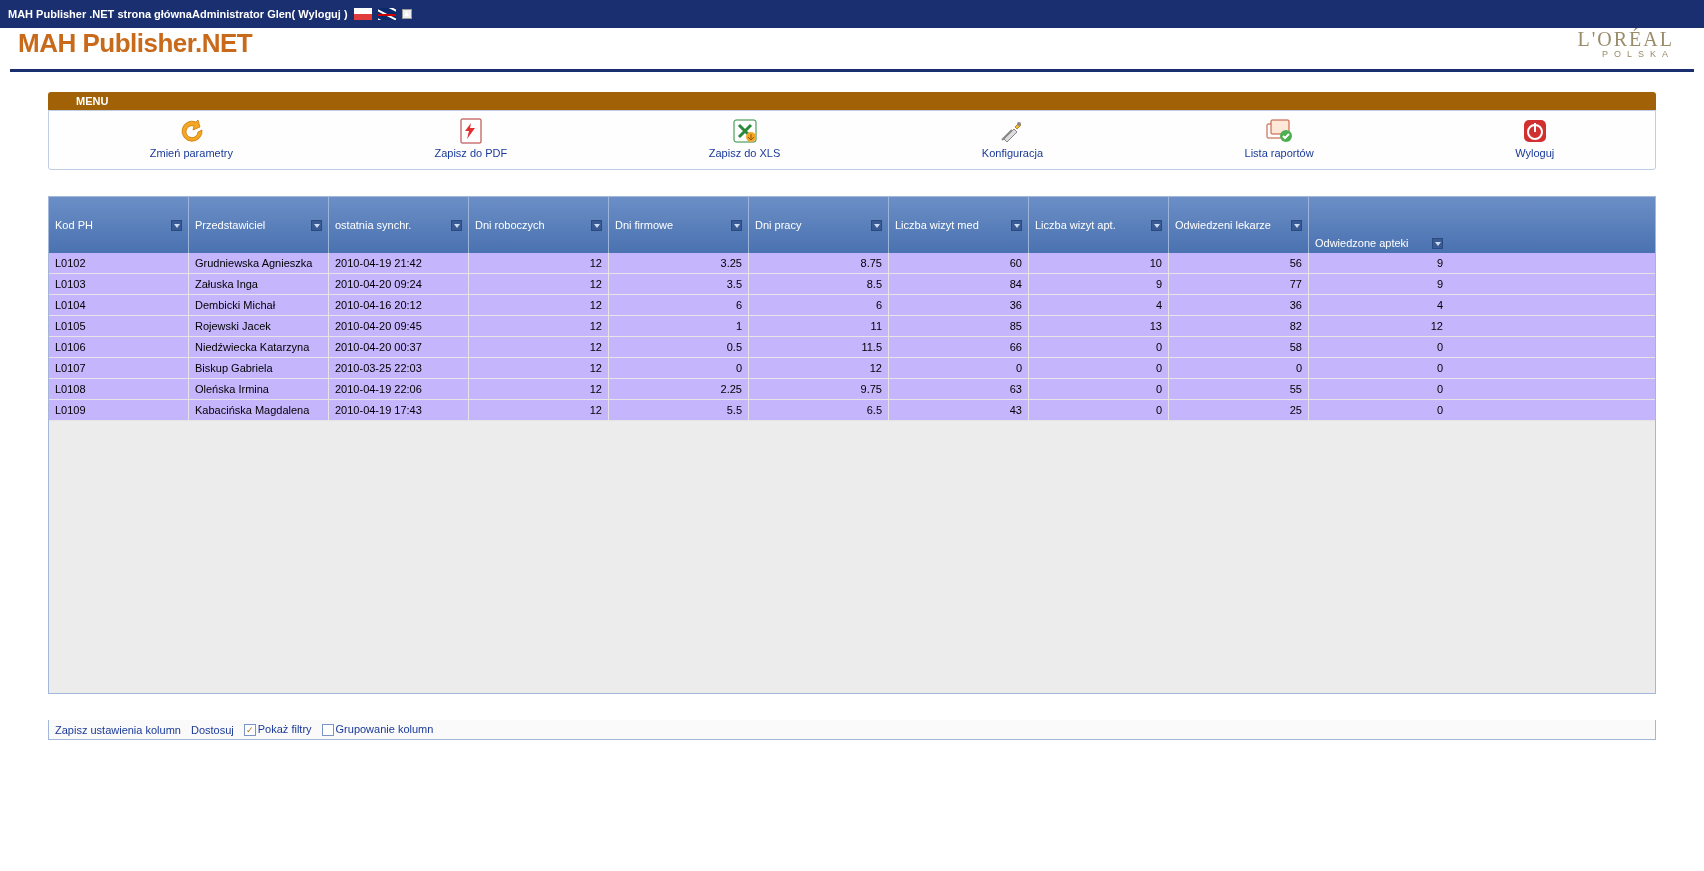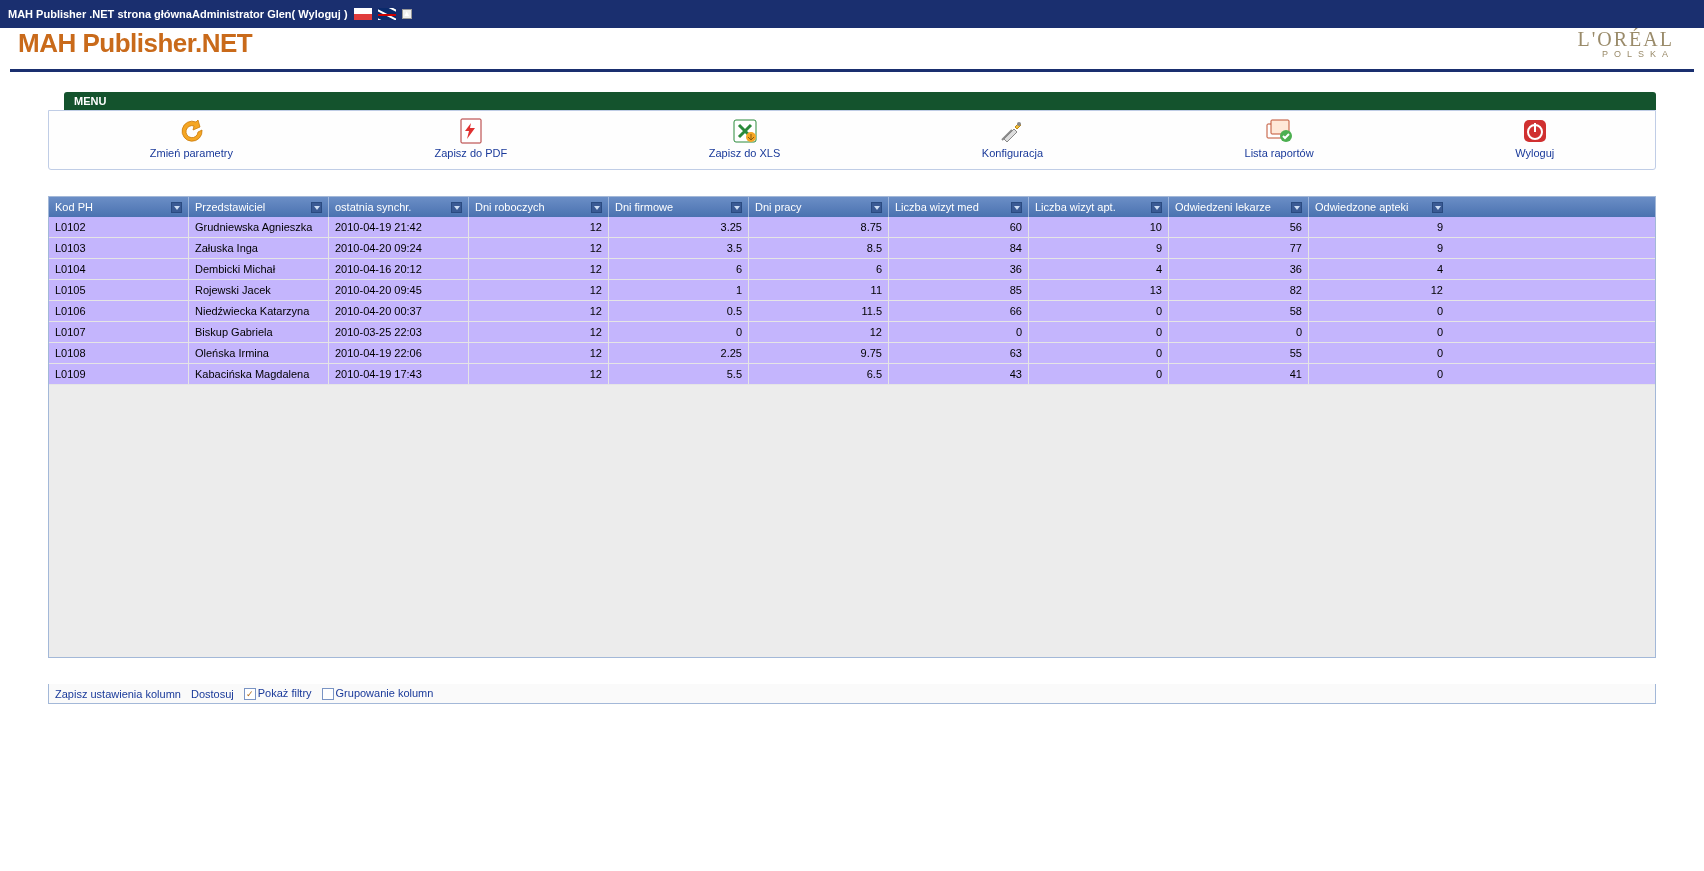--- a/index.html
+++ b/index.html
@@ -20,29 +20,29 @@
   .header { display: flex; justify-content: space-between; align-items: center; padding: 0 30px 10px 18px; }
   .app-title { font-size: 26px; font-weight: bold; color: #c96a1a; letter-spacing: -0.5px; }
   .brand { text-align: right; color: #9a8b6a; }
   .brand-main { font-family: Georgia, serif; font-size: 20px; letter-spacing: 2px; }
   .brand-sub { font-size: 9px; letter-spacing: 6px; margin-top: -2px; }
 
   .divider { height: 3px; background: #1a2f6f; margin: 0 10px 20px 10px; }
 
   .content { padding: 0 48px; }
 
-  .menu-label { background: #14532d; color: #fff; font-weight: bold; padding: 3px 10px; border-radius: 3px 3px 0 0; font-size: 11px; margin-left: 16px; }
+  .menu-label { background: #a16207; color: #fff; font-weight: bold; padding: 3px 28px; border-radius: 3px 3px 0 0; font-size: 11px; }
   .toolbar { border: 1px solid #c0cde6; border-radius: 0 0 3px 3px; background: #fefefe; display: flex; justify-content: space-around; padding: 6px 0 10px 0; margin-bottom: 26px; }
   .tool { text-align: center; color: #1a3a9a; font-size: 11px; cursor: pointer; }
   .tool .icon { width: 36px; height: 28px; margin: 0 auto 2px auto; display: flex; align-items: center; justify-content: center; }
 
   .grid-wrap { border: 1px solid #a3b8d8; }
   .grid-head { display: flex; background: linear-gradient(#6b8ec6, #4a72b0); }
   .gh { color: #fff; font-size: 11px; padding: 4px 6px; border-right: 1px solid #9db5db; position: relative; display:flex; align-items:center; justify-content:space-between; cursor:pointer; white-space:nowrap; overflow:hidden; }
-  .gh:last-child { border-right: none; }
+  .gh:last-child { border-right: none; margin-top: 36px; }
   .gh .dd { width: 11px; height: 11px; background: #3a5a94; border: 1px solid #2a4a80; position: relative; flex-shrink:0; margin-left:4px;}
   .gh .dd::after { content: ""; position: absolute; top: 3px; left: 2px; border-left: 3px solid transparent; border-right: 3px solid transparent; border-top: 4px solid #cdddf4; }
 
   .grid-body { height: 440px; overflow-y: scroll; background: #ececec; }
   .row { display: flex; background: #c4b5fd; border-bottom: 1px solid #e5e5e5; }
   .cell { padding: 4px 6px; border-right: 1px solid #e5e5e5; font-size: 11px; white-space: nowrap; overflow: hidden; }
   .cell:last-child { border-right: none; }
   .num { text-align: right; }
 
   
@@ -279,21 +279,21 @@
         </div>
         <div class="row">
           <div class="cell c0">L0109</div>
           <div class="cell c1">Kabacińska Magdalena</div>
           <div class="cell c2">2010-04-19 17:43</div>
           <div class="cell c3 num">12</div>
           <div class="cell c4 num">5.5</div>
           <div class="cell c5 num">6.5</div>
           <div class="cell c6 num">43</div>
           <div class="cell c7 num">0</div>
-          <div class="cell c8 num">41</div>
+          <div class="cell c8 num">25</div>
           <div class="cell c9 num">0</div>
         </div>
       </div>
   </div>
 
   <div class="footer-links">
     <a>Zapisz ustawienia kolumn</a>
     <a>Dostosuj</a>
     <span><span class="chk checked"></span><span>Pokaż filtry</span></span>
     <span><span class="chk"></span><span>Grupowanie kolumn</span></span>

